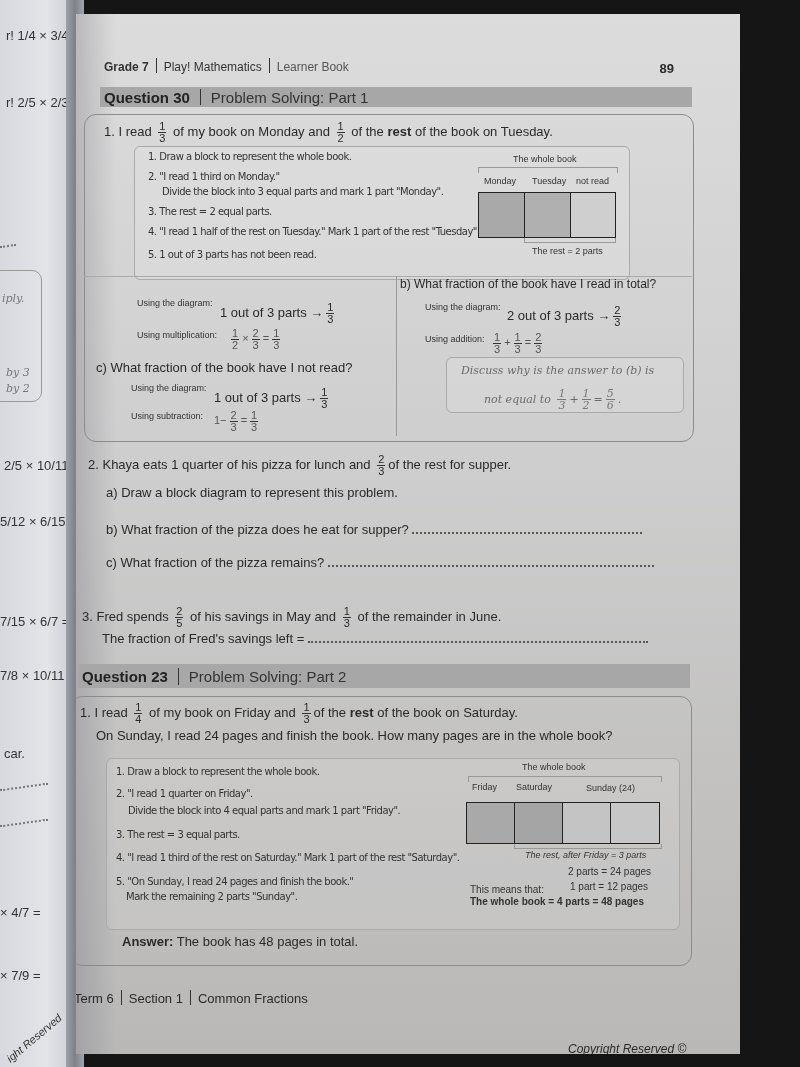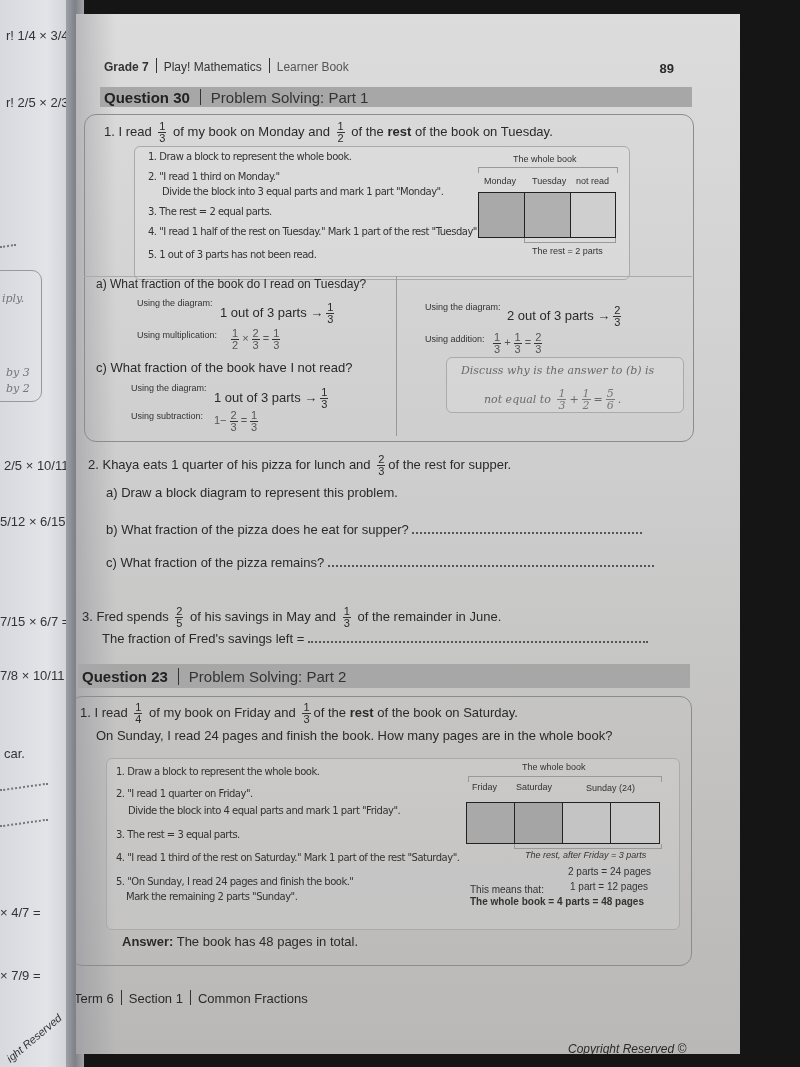--- a/index.html
+++ b/index.html
@@ -103,40 +103,40 @@
     <div class="cell" style="left:0;width:45px;background:#a9a9a9;"></div>
     <div class="cell" style="left:46px;width:45px;background:#b0b0b0;"></div>
     <div class="cell" style="left:92px;width:44px;background:#cfcfcf;border-right:none;"></div>
   </div>
   <div class="brace" style="left:448px;top:224px;width:90px;height:4px;border-top:none;"></div>
   <div class="abs small" style="left:456px;top:232px;">The rest = 2 parts</div>
 
   <div class="abs" style="left:8px;top:262px;width:608px;border-top:1px solid #aaa;"></div>
   <div class="abs" style="left:320px;top:262px;height:160px;border-left:1px solid #999;"></div>
 
-  <div class="abs txt" style="left:20px;top:263px;font-size:12px;">a) What fraction of the book do I read on Tuesday?</div>
   <div class="abs small" style="left:61px;top:284px;">Using the diagram:</div>
   <div class="abs txt" style="left:144px;top:288px;"><span>1 out of 3 parts →</span><span class="frac">
         <span class="n">1</span>
         <span>3</span>
       </span></div>
   <div class="abs small" style="left:61px;top:316px;">Using multiplication:</div>
   <div class="abs txt" style="left:152px;top:314px;font-size:11px;color:#555;">
     <span class="frac">
         <span class="n">1</span>
         <span>2</span>
       </span>×<span class="frac">
         <span class="n">2</span>
         <span>3</span>
       </span>=<span class="frac">
         <span class="n">1</span>
         <span>3</span>
       </span>
   </div>
 
+  <div class="abs txt" style="left:324px;top:263px;font-size:12px;">b) What fraction of the book have I read in total?</div>
   <div class="abs small" style="left:349px;top:288px;">Using the diagram:</div>
   <div class="abs txt" style="left:431px;top:291px;"><span>2 out of 3 parts →</span><span class="frac">
         <span class="n">2</span>
         <span>3</span>
       </span></div>
   <div class="abs small" style="left:349px;top:320px;">Using addition:</div>
   <div class="abs txt" style="left:414px;top:318px;font-size:11px;color:#555;">
     <span class="frac">
         <span class="n">1</span>
         <span>3</span>

